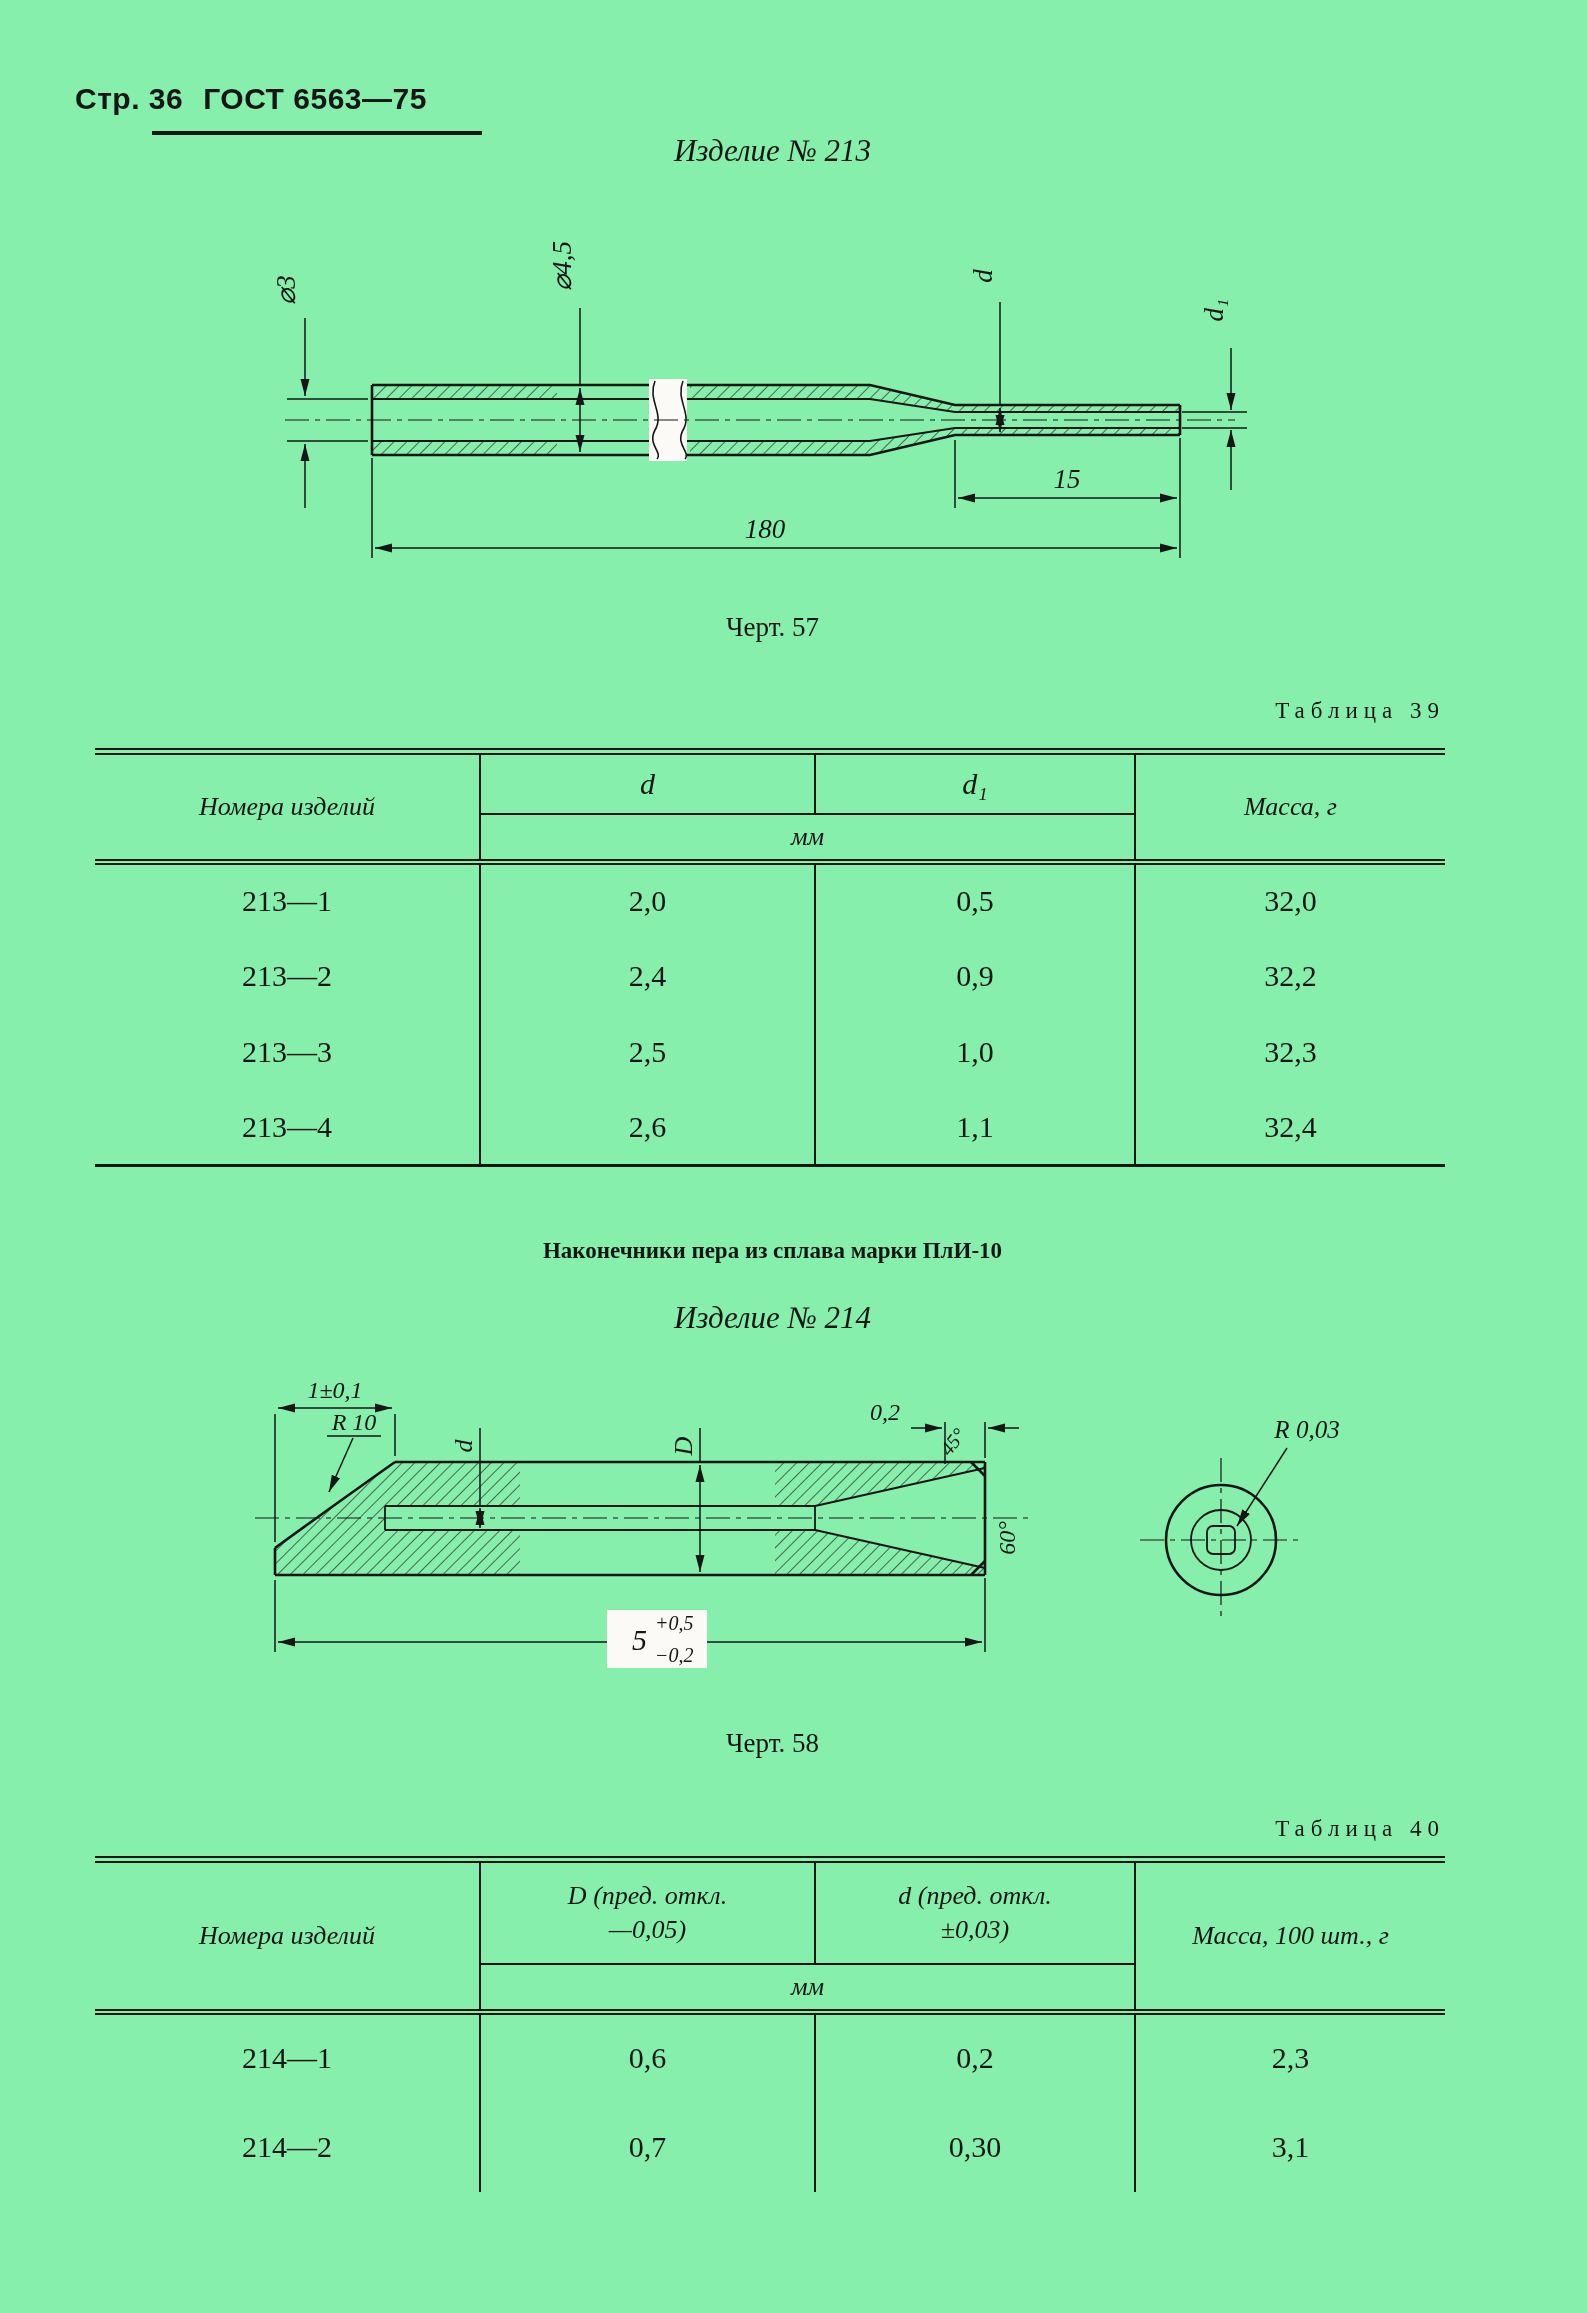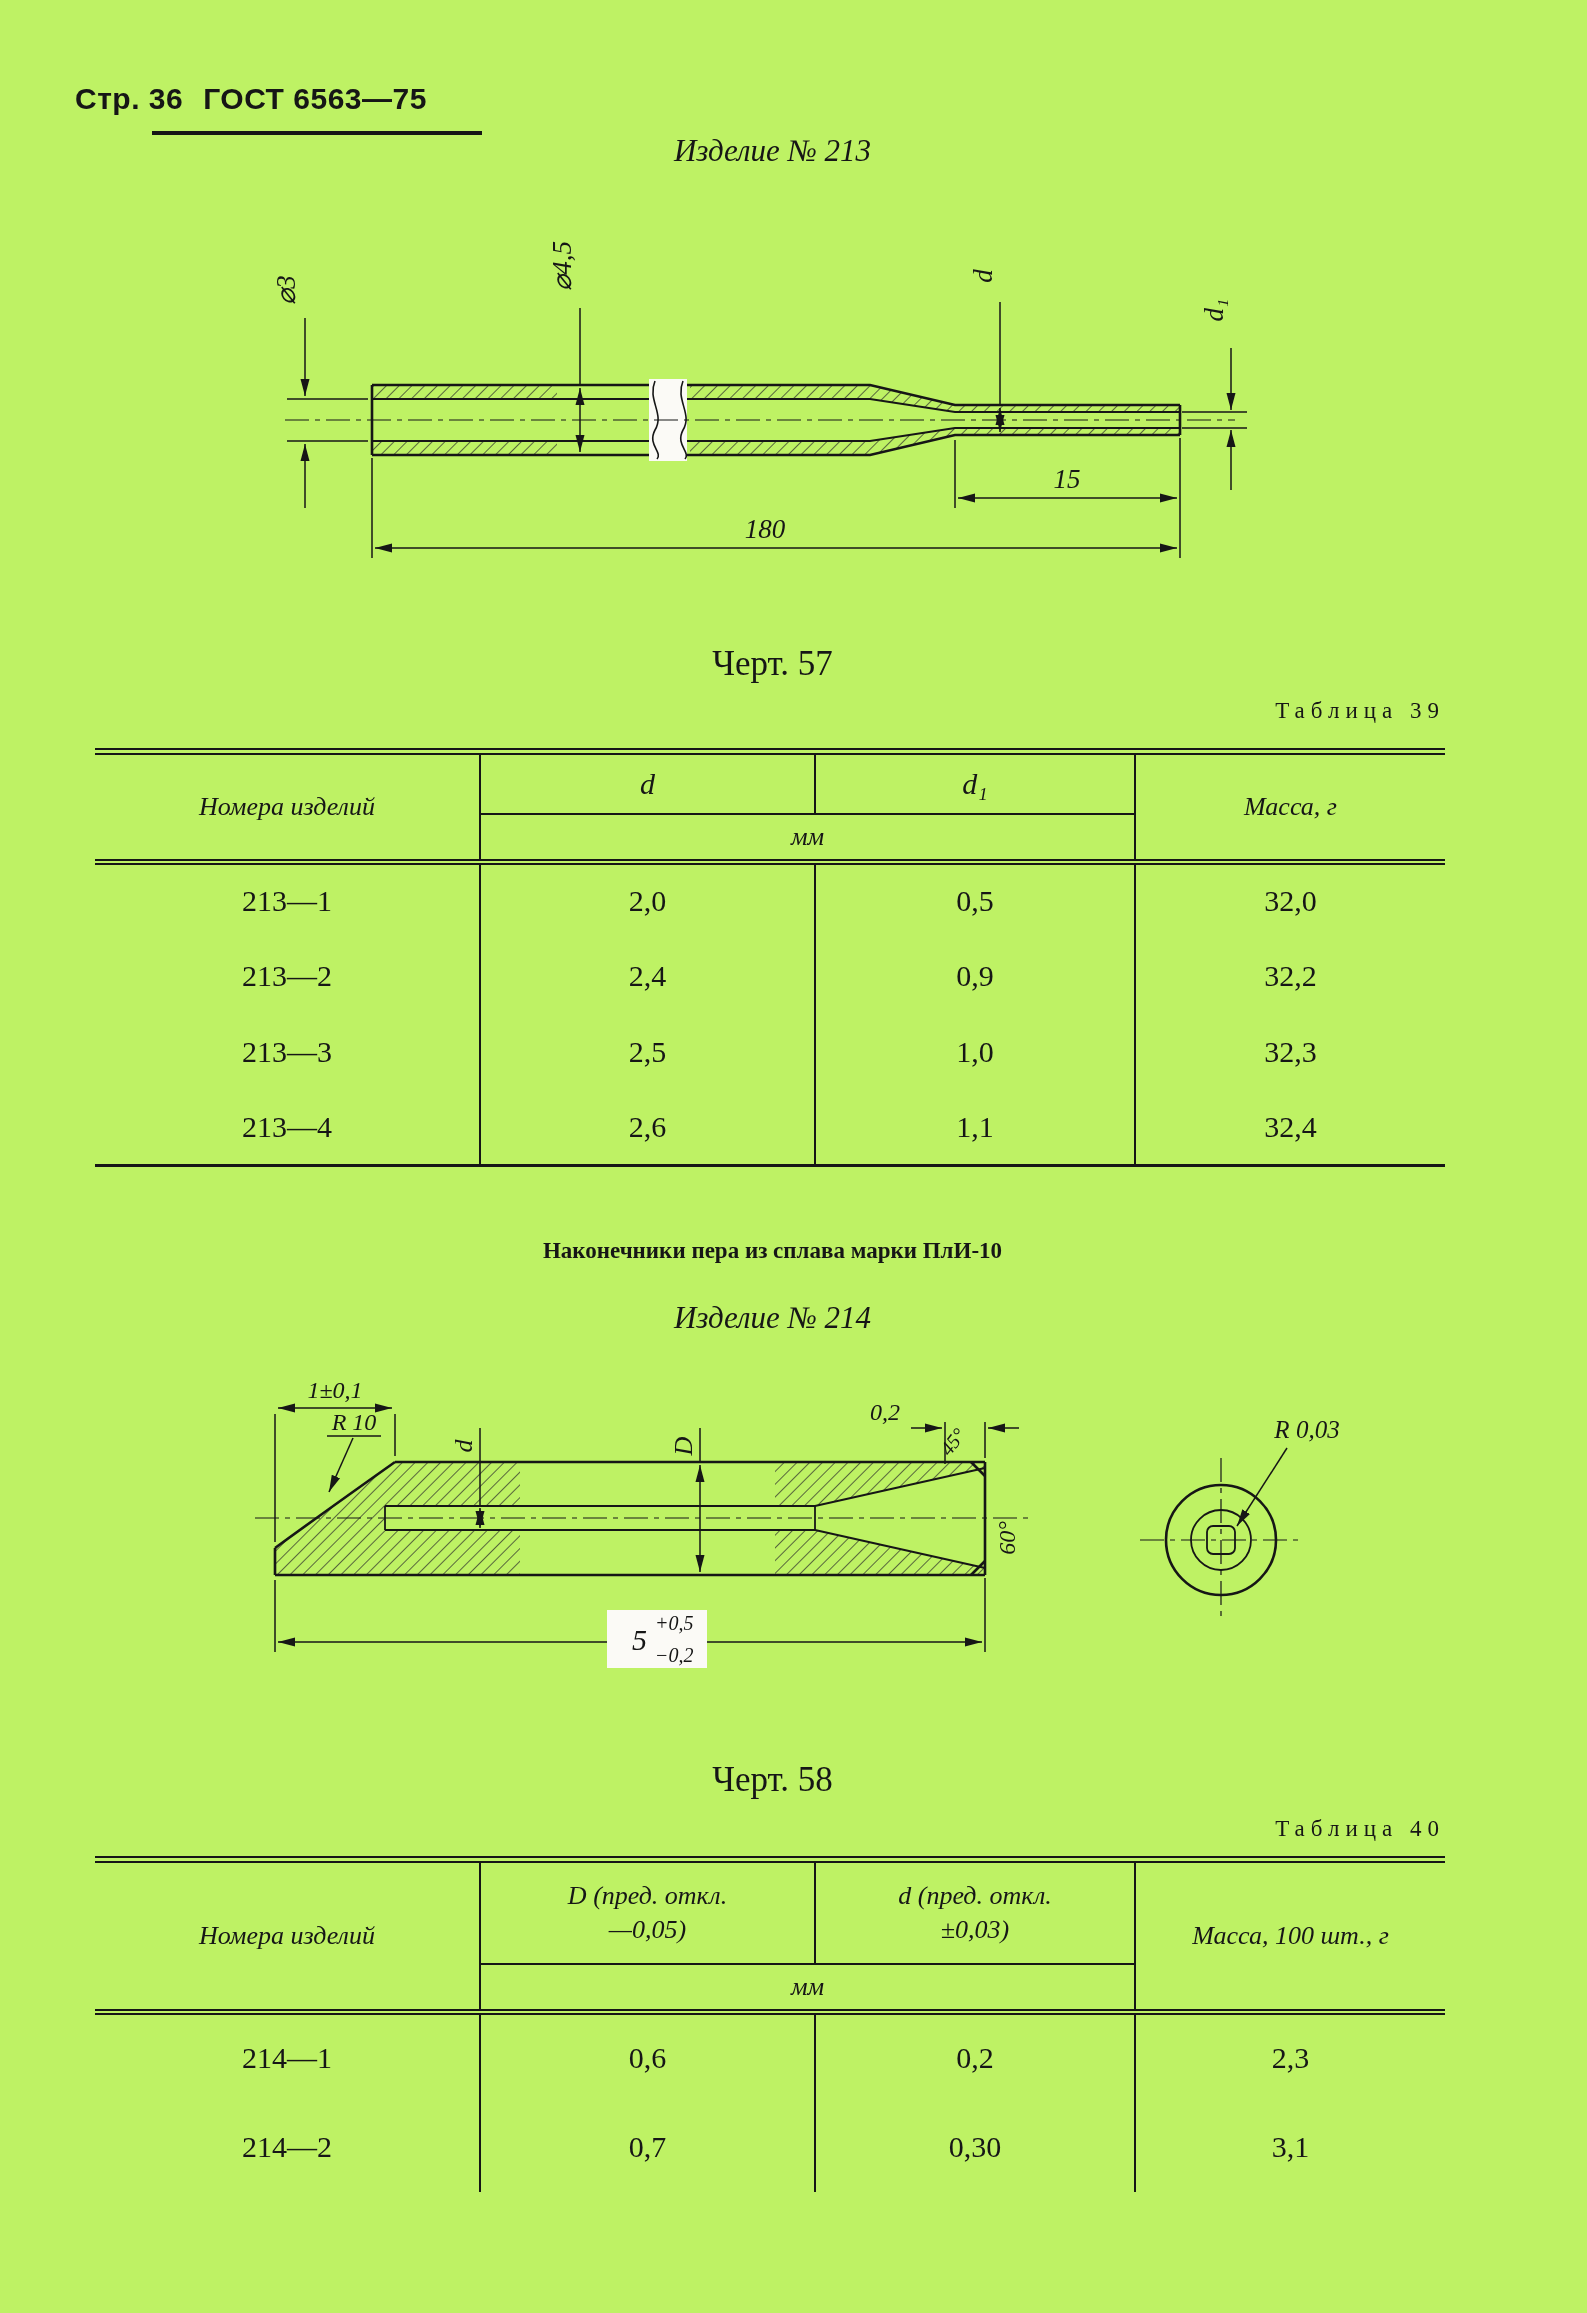--- a/index.html
+++ b/index.html
@@ -1,32 +1,32 @@
 <!DOCTYPE html>
 <html><head>
 <meta charset="utf-8">
 <style>
   * { margin:0; padding:0; box-sizing:border-box; }
   html,body { background:#e8e7e2; }
   .page {
     position:relative; width:1587px; height:2313px;
-    background:#bef264; color:#161616; overflow:hidden;
+    background:#86efac; color:#161616; overflow:hidden;
     font-family:"Liberation Serif", serif;
     padding-left:39px;
   }
   .hdr {
     position:absolute; left:75px; top:82px;
     font-family:"Liberation Sans", sans-serif; font-weight:700;
     font-size:30px; letter-spacing:.5px;
   }
   .hdr .num { margin-right:20px; }
   .hdr-rule { position:absolute; left:152px; top:131px; width:330px; height:4px; background:#161616; }
   .center-line { position:absolute; left:0; width:1545px; text-align:center; }
   .fig-title { font-size:31px;font-style:italic; }
-  .fig-caption { font-size:35px;margin-top:32px; }
+  .fig-caption { font-size:27px; }
   .section-heading { font-size:23px; font-weight:700; }
   .tbl-caption { position:absolute; font-size:23px; letter-spacing:6px; }
   .fig { position:absolute; }
 
   table.gost { position:absolute; border-collapse:collapse; table-layout:fixed; font-size:30px; }
   .gost th, .gost td { text-align:center; vertical-align:middle; padding:0 6px; font-weight:normal; }
   .gost th { font-size:26px;font-style:italic; }
   .gost .ital { font-style:italic; font-size:30px; }
   .t39 { border-top:7px double #161616; border-bottom:3px solid #161616; }
   .t40 { border-top:7px double #161616; }

